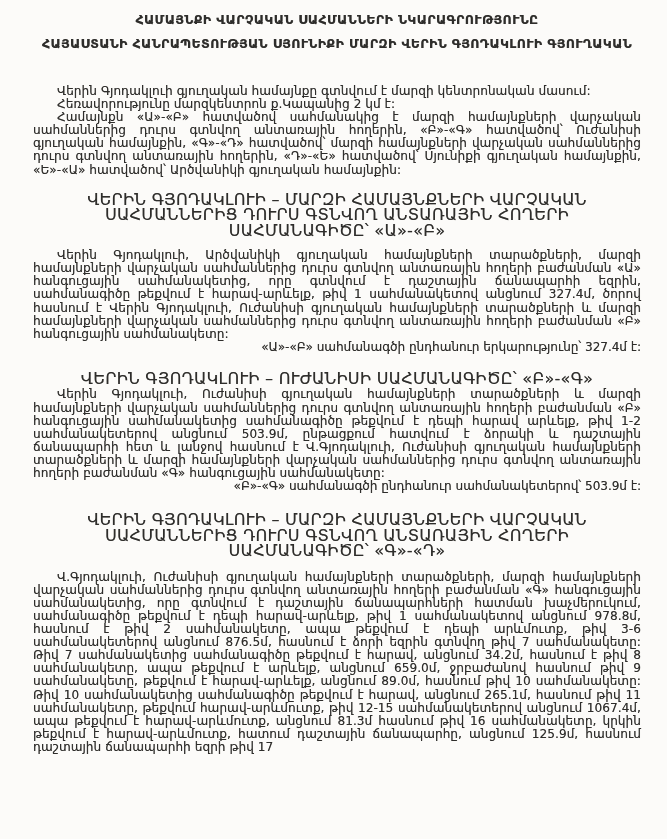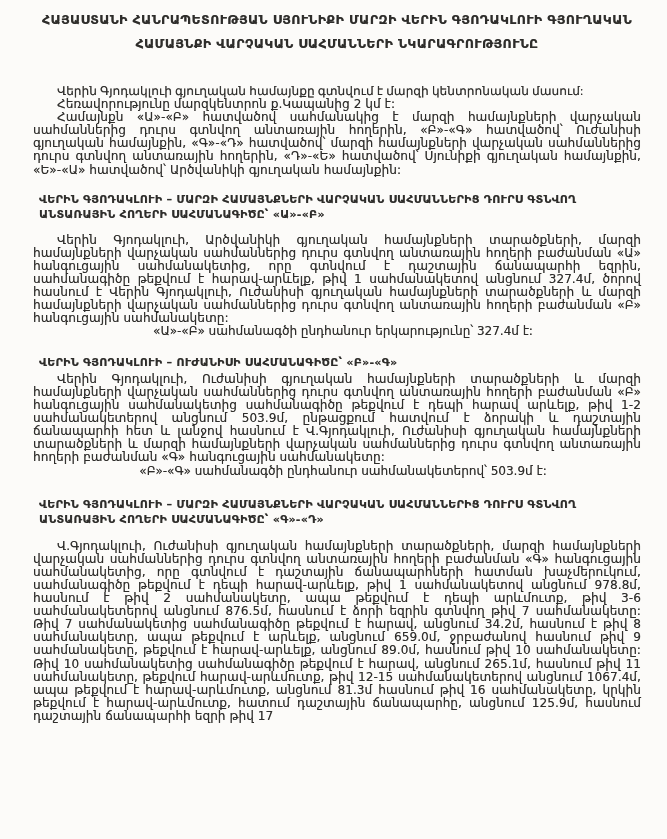--- a/index.html
+++ b/index.html
@@ -33,46 +33,47 @@
   }
   .t-line { display: block; }
   .body-par {
     margin: 0;
     font-size: 12px;
     line-height: 13.1px;
     text-align: justify;
     letter-spacing: 0.1px;
   }
   .indent { text-indent: 24px; }
-  .m-intro { margin-top: 29px; font-family: Liberation Serif, serif; }
+  .m-intro { margin-top: 29px; }
   .len-note {
     margin: 0;
     font-size: 12px;
     line-height: 13.1px;
-    text-align: center;
+    text-align: right;
     text-indent: 12px;
   }
   .sec-heading {
-    font-size: 11px;
-    font-weight: bold;
+    text-align: center;
+    font-size: 16px;
+    font-weight: normal;
     line-height: 15.5px;
     letter-spacing: 0.3px;
     margin: 15px 6px 11px 6px;
   }
   .sec-heading.h-bg { margin-top: 17px; margin-bottom: 2px; }
   .sec-heading.h-gd { margin-top: 19px; margin-bottom: 12px; }
 </style>
 </head>
 <body>
 
 <div class="page">
 
   <h1 class="doc-title">
+    <span class="t-line">ՀԱՄԱՅՆՔԻ ՎԱՐՉԱԿԱՆ ՍԱՀՄԱՆՆԵՐԻ ՆԿԱՐԱԳՐՈՒԹՅՈՒՆԸ</span>
     <span class="t-line">ՀԱՅԱՍՏԱՆԻ ՀԱՆՐԱՊԵՏՈՒԹՅԱՆ ՍՅՈՒՆԻՔԻ ՄԱՐԶԻ ՎԵՐԻՆ ԳՅՈԴԱԿԼՈՒԻ ԳՅՈՒՂԱԿԱՆ</span>
-    <span class="t-line">ՀԱՄԱՅՆՔԻ ՎԱՐՉԱԿԱՆ ՍԱՀՄԱՆՆԵՐԻ ՆԿԱՐԱԳՐՈՒԹՅՈՒՆԸ</span>
   </h1>
 
   <p class="body-par indent m-intro">Վերին Գյոդակլուի գյուղական համայնքը գտնվում է մարզի կենտրոնական մասում:</p>
 
   <p class="body-par indent">Հեռավորությունը մարզկենտրոն ք.Կապանից 2 կմ է:</p>
 
   <p class="body-par indent">Համայնքն «Ա»-«Բ» հատվածով սահմանակից է մարզի համայնքների վարչական սահմաններից դուրս գտնվող անտառային հողերին, «Բ»-«Գ» հատվածով՝ Ուժանիսի գյուղական համայնքին, «Գ»-«Դ» հատվածով՝ մարզի համայնքների վարչական սահմաններից դուրս գտնվող անտառային հողերին, «Դ»-«Ե» հատվածով՝ Սյունիքի գյուղական համայնքին, «Ե»-«Ա» հատվածով՝ Արծվանիկի գյուղական համայնքին:</p>
 
   <h2 class="sec-heading h-ab">ՎԵՐԻՆ ԳՅՈԴԱԿԼՈՒԻ – ՄԱՐԶԻ ՀԱՄԱՅՆՔՆԵՐԻ ՎԱՐՉԱԿԱՆ ՍԱՀՄԱՆՆԵՐԻՑ ԴՈՒՐՍ ԳՏՆՎՈՂ ԱՆՏԱՌԱՅԻՆ ՀՈՂԵՐԻ ՍԱՀՄԱՆԱԳԻԾԸ՝ «Ա»-«Բ»</h2>
 

